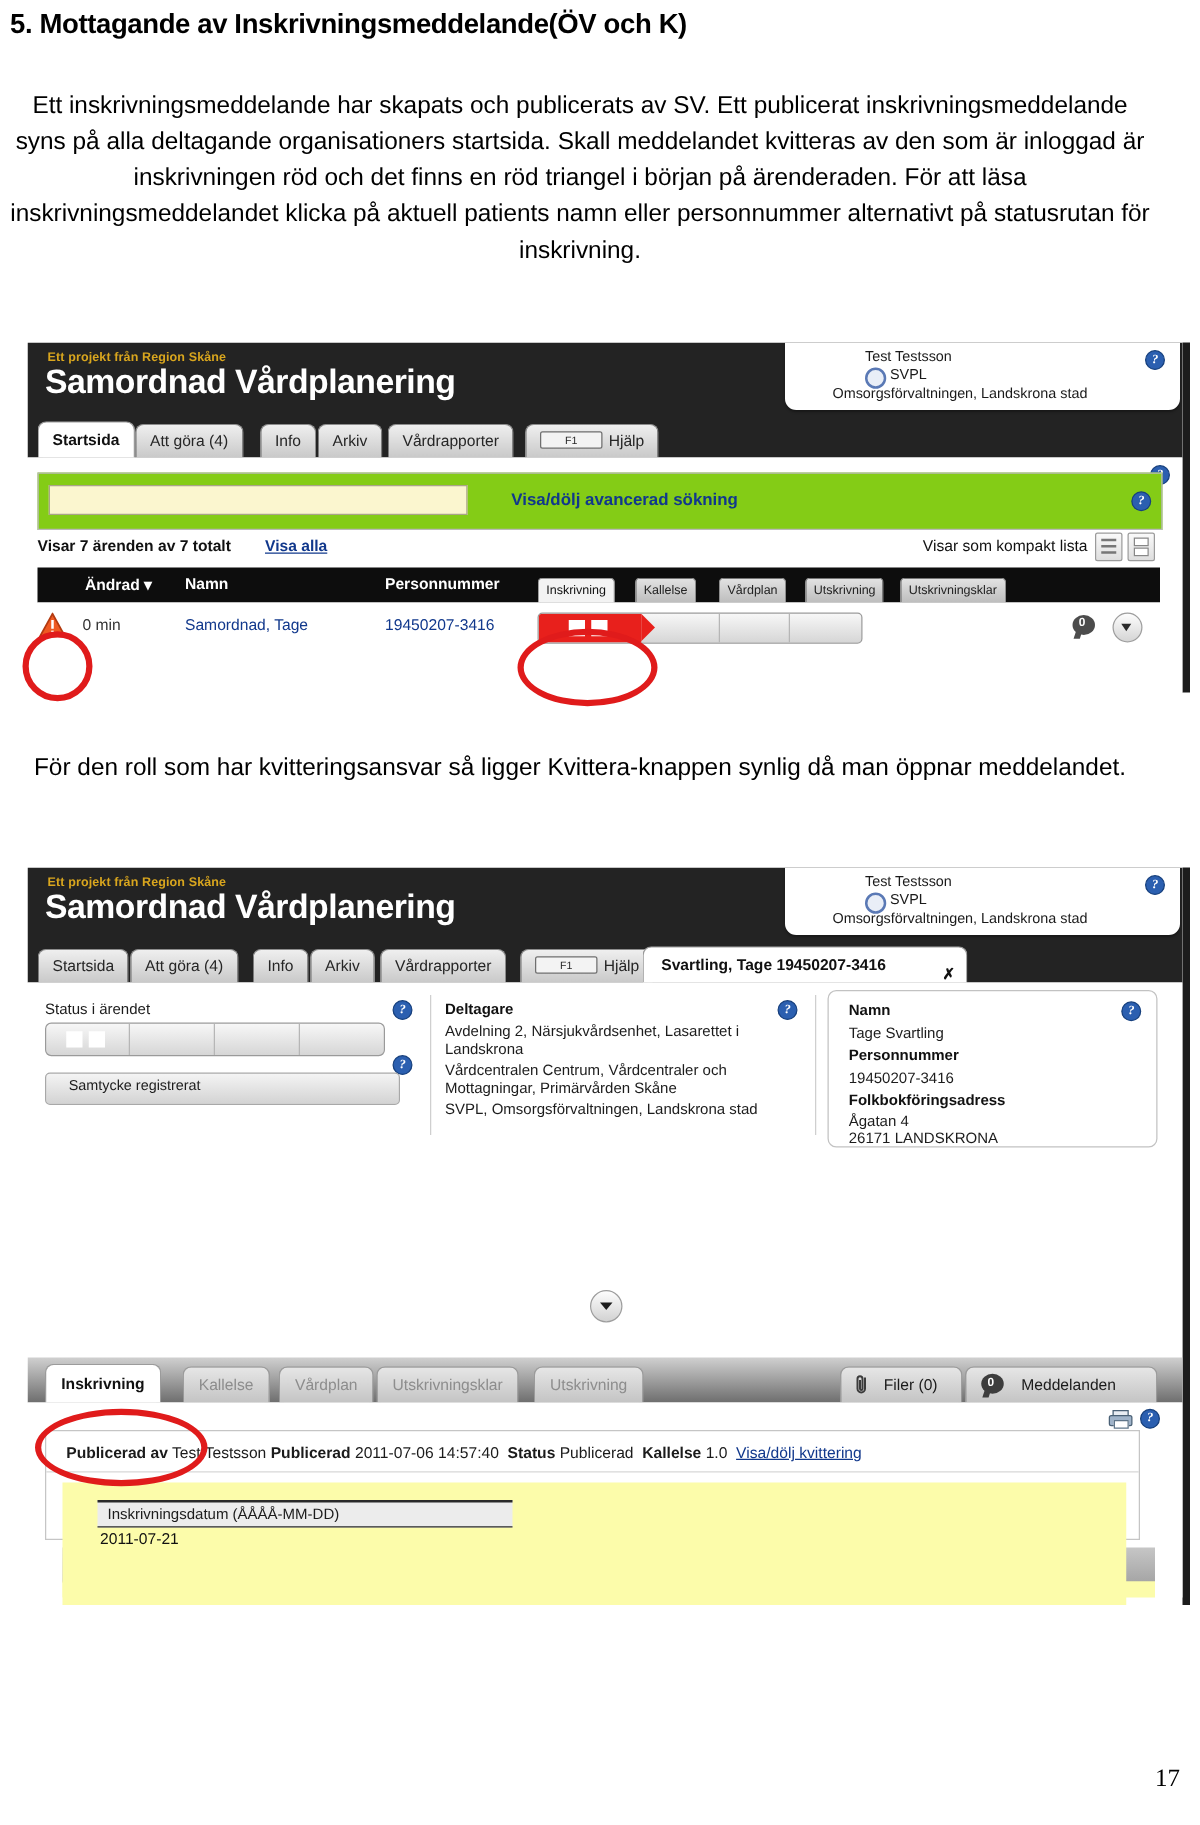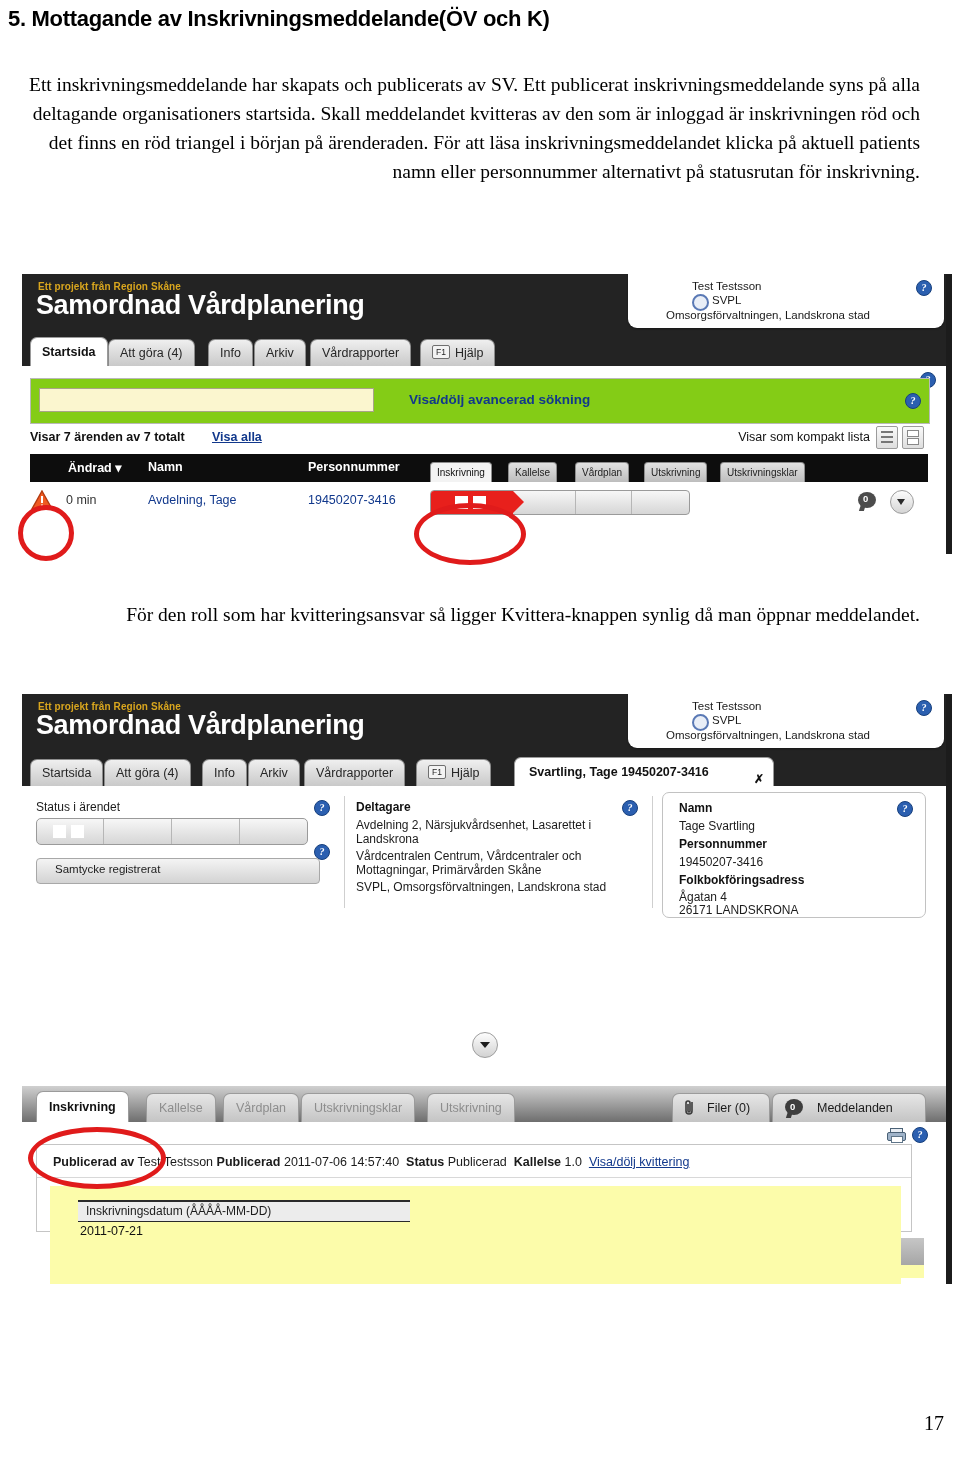--- a/index.html
+++ b/index.html
@@ -10,22 +10,22 @@
   }
   
   .doc-title{
     position:absolute;left:8px;top:6px;width:944px;
     font-family:"Liberation Sans", sans-serif;
     font-weight:bold;font-size:22px;letter-spacing:-0.3px;
     white-space:nowrap;
   }
   .para{
     position:absolute;left:8px;width:912px;
-    font-family:Liberation Serif, serif;
-    font-size:19.5px;line-height:29px;text-align:right;
+    font-family:Liberation Sans, sans-serif;
+    font-size:19.5px;line-height:29px;text-align:center;
   }
   #para1{top:70px;}
   #para2{top:600px;}
   .page-num{
     position:absolute;right:16px;top:1412px;
     font-family:"Liberation Serif", serif;font-size:20px;
   }
 
   
   .shot{
@@ -79,21 +79,21 @@
     border:1px solid #8c8c8c;border-bottom:none;
     border-top-left-radius:7px;border-top-right-radius:7px;
     font-size:12.5px;color:#262626;padding:0 11px;white-space:nowrap;
   }
   .tab.active{
     background:#ffffff;color:#111;font-weight:bold;height:28px;line-height:28px;
     border-color:#9a9a9a;
   }
   .f1key{
     display:inline-block;border:1px solid #6f6f6f;background:#f3f3f3;
-    font-size:8.5px;padding:0 3px;border-radius:2px;margin-right:5px;
+    font-size:8.5px;padding:0 19px;border-radius:2px;margin-right:5px;
     line-height:12px;position:relative;top:-2px;
   }
   .tab-close{position:absolute;right:9px;top:7px;font-size:12px;font-weight:bold;}
 
   
   .body-area{position:relative;background:#fff;width:100%;}
 
   
   .searchpanel{
     position:absolute;left:8px;top:12px;width:898px;height:44px;
@@ -319,21 +319,21 @@
       <span class="th" style="left:278px;">Personnummer</span>
       <div class="minitab active" style="left:400px;">Inskrivning</div>
       <div class="minitab" style="left:478px;">Kallelse</div>
       <div class="minitab" style="left:545px;">Vårdplan</div>
       <div class="minitab" style="left:614px;">Utskrivning</div>
       <div class="minitab" style="left:690px;">Utskrivningsklar</div>
     </div>
 
     <div class="trow">
       <span class="cell dark" style="left:36px;">0 min</span>
-      <span class="cell link" style="left:118px;">Avdelning, Tage</span>
+      <span class="cell link" style="left:118px;">Samordnad, Tage</span>
       <span class="cell link" style="left:278px;">19450207-3416</span>
 
       <div class="statusbar">
         <div class="seg" style="left:82px;width:62px;"></div>
         <div class="seg" style="left:144px;width:56px;"></div>
         <div class="seg" style="left:200px;width:58px;border-right:none;"></div>
         <div class="redstep">
           <span class="blk l"></span>
             <span class="blk r"></span>
         </div>

